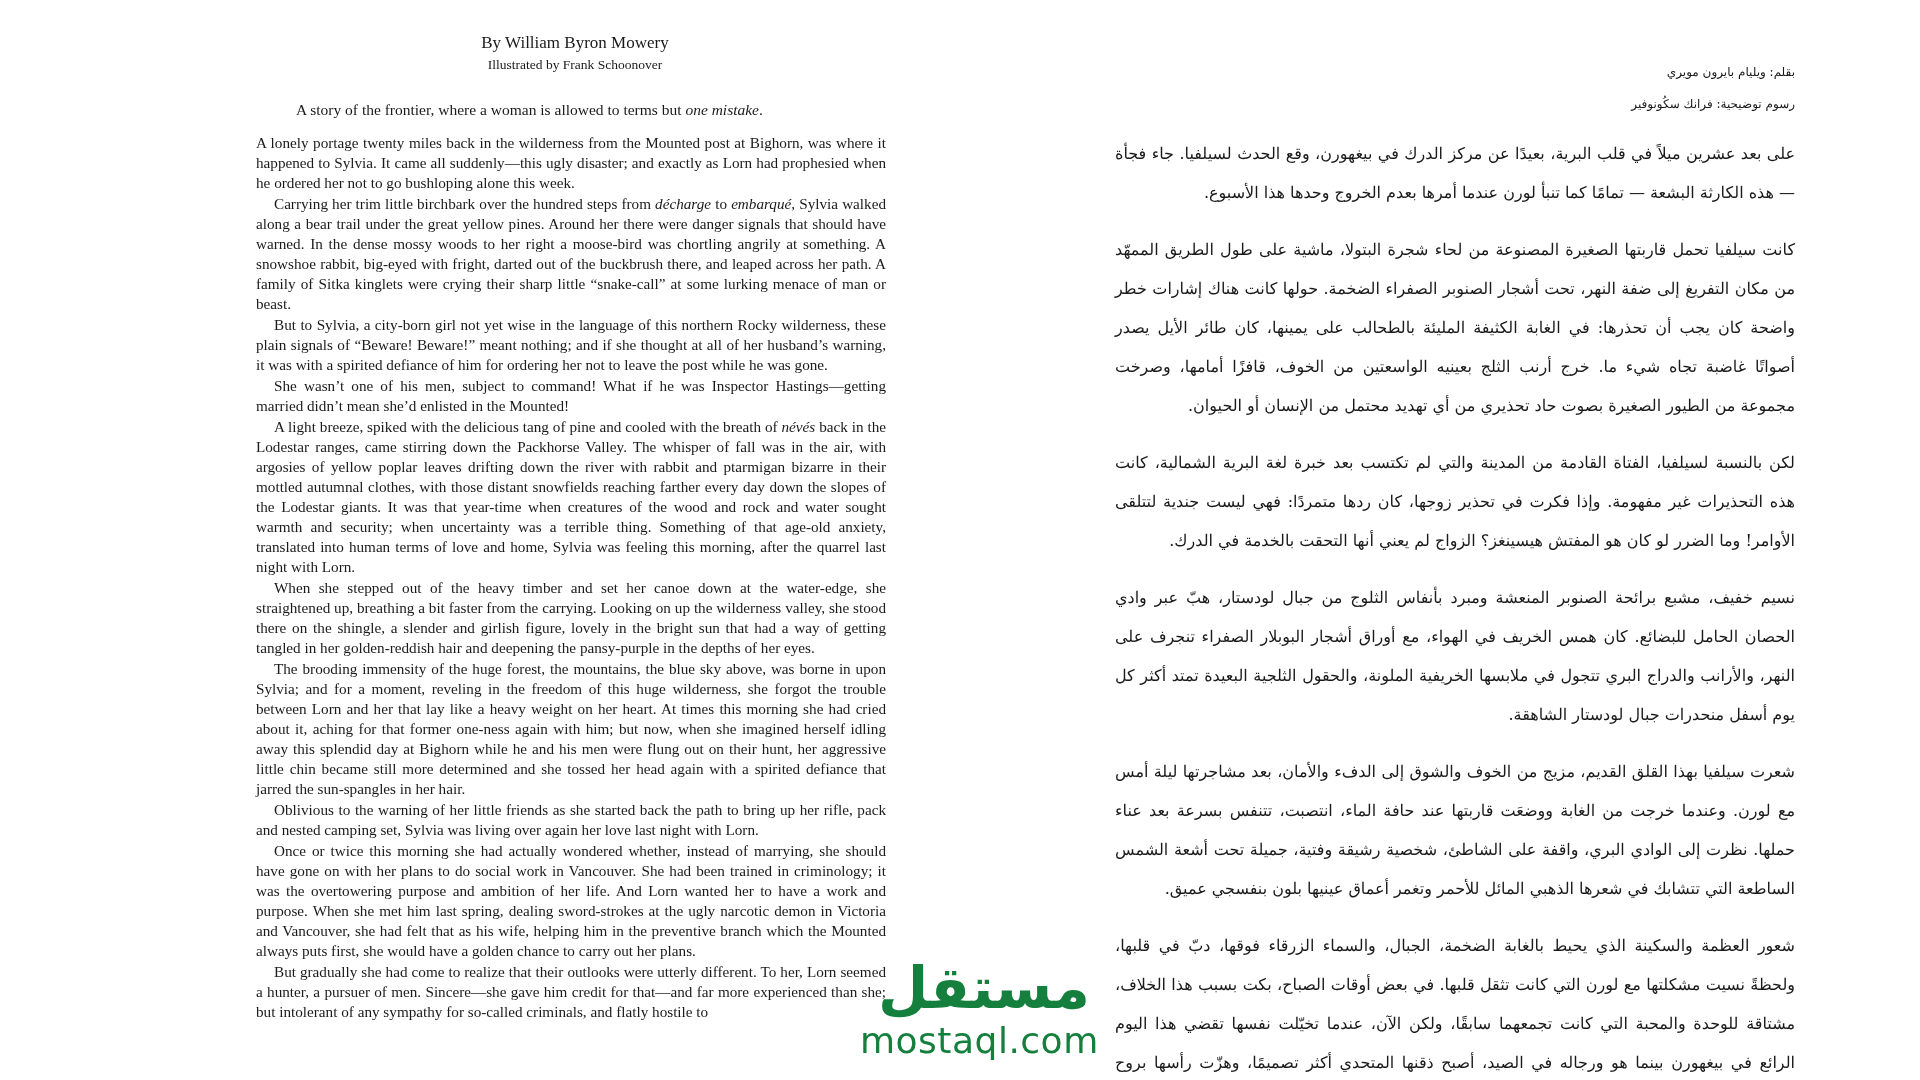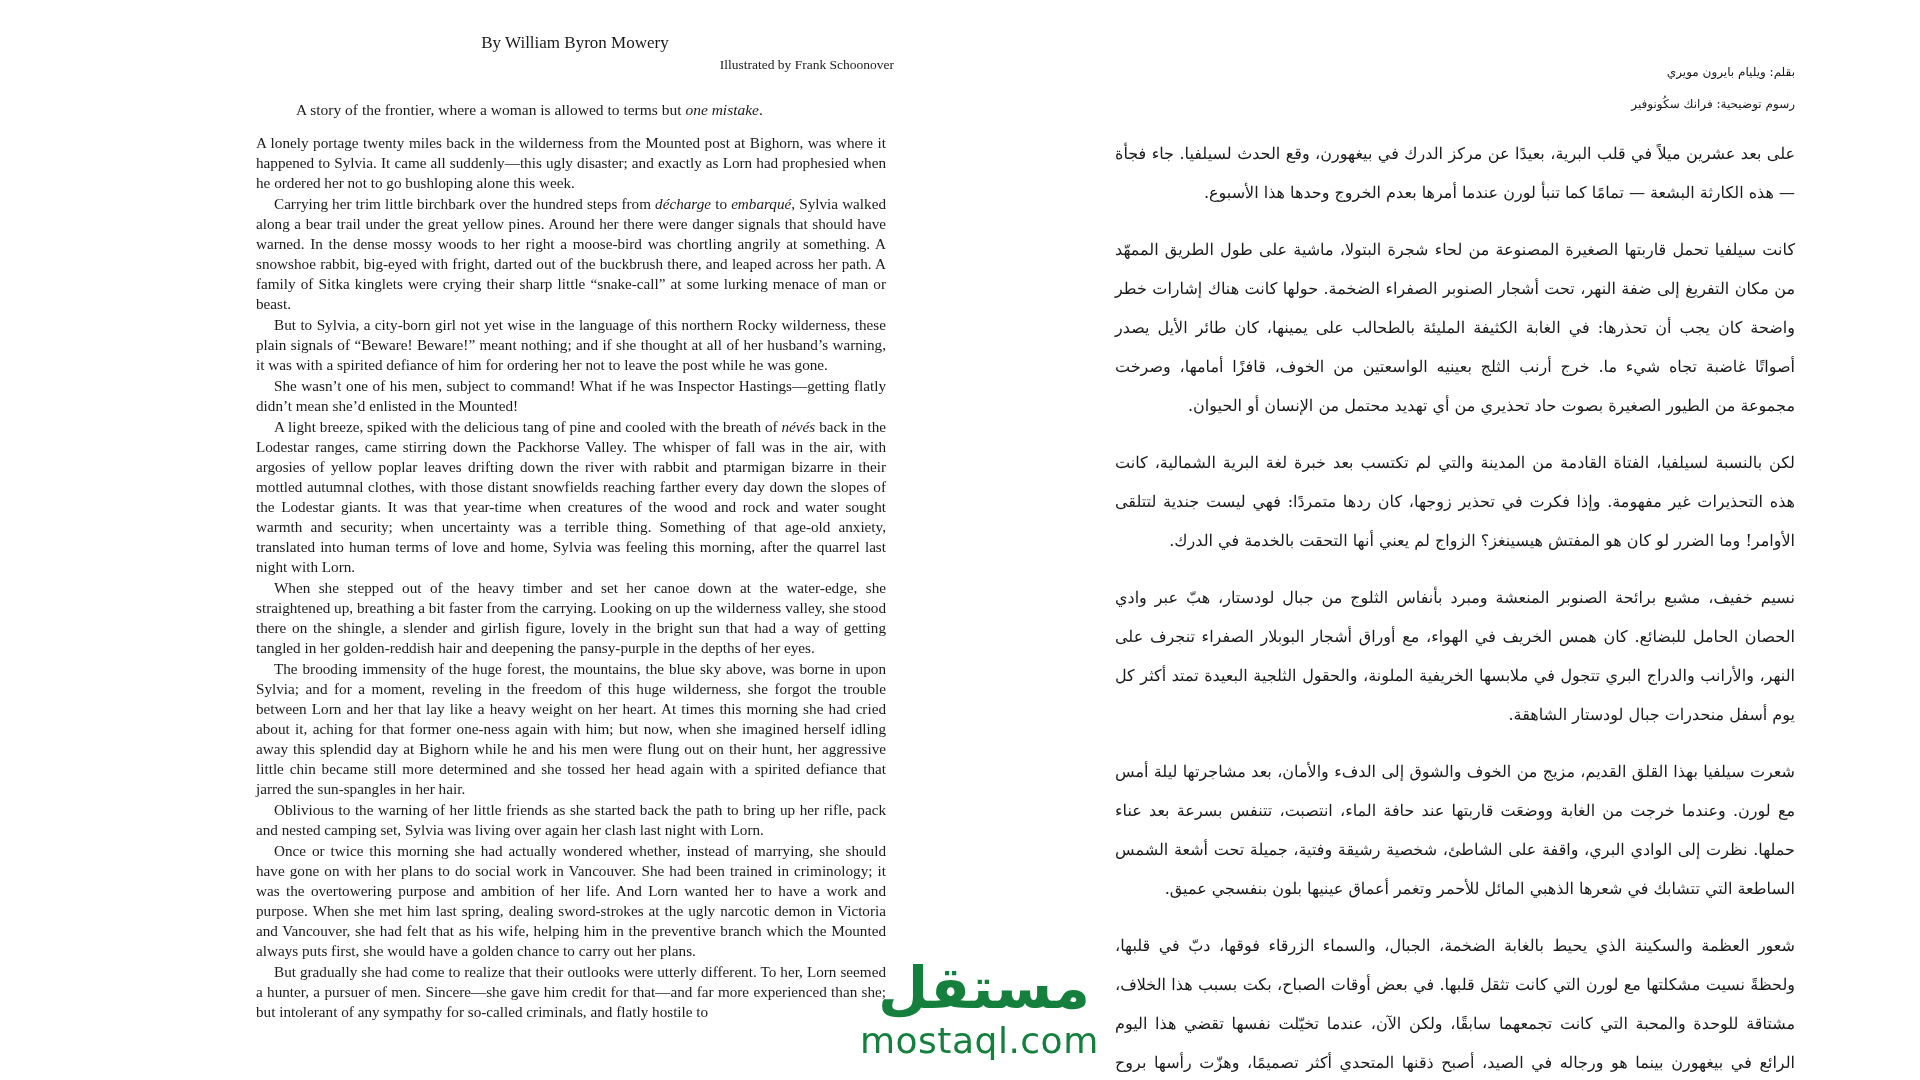--- a/index.html
+++ b/index.html
@@ -21,21 +21,21 @@
     width: 638px;
     font-family: "Liberation Serif", "DejaVu Serif", serif;
   }
   .en-byline {
     text-align: center;
     font-size: 17px;
     line-height: 22px;
     margin: 2px 0 0 0;
   }
   .en-illus {
-    text-align: right;
+    text-align: center;
     font-size: 13.5px;
     line-height: 18px;
     margin: 2px 0 16px 0;
   }
   .en-tagline {
     font-size: 15.5px;
     line-height: 20px;
     margin: 26px 0 0 40px;
   }
   .en-body {
@@ -111,25 +111,25 @@
 
 <div class="page-en">
   <div class="en-byline">By William Byron Mowery</div>
   <div class="en-illus">Illustrated by Frank Schoonover</div>
   <div class="en-tagline"><span>A story of the frontier, where a woman is allowed to terms but </span><i>one mistake</i><span>.</span></div>
 
   <div class="en-body">
     <p class="en-p first">A lonely portage twenty miles back in the wilderness from the Mounted post at Bighorn, was where it happened to Sylvia. It came all suddenly—this ugly disaster; and exactly as Lorn had prophesied when he ordered her not to go bushloping alone this week.</p>
     <p class="en-p"><span>Carrying her trim little birchbark over the hundred steps from </span><i>décharge</i><span> to </span><i>embarqué</i><span>, Sylvia walked along a bear trail under the great yellow pines. Around her there were danger signals that should have warned. In the dense mossy woods to her right a moose-bird was chortling angrily at something. A snowshoe rabbit, big-eyed with fright, darted out of the buckbrush there, and leaped across her path. A family of Sitka kinglets were crying their sharp little “snake-call” at some lurking menace of man or beast.</span></p>
     <p class="en-p">But to Sylvia, a city-born girl not yet wise in the language of this northern Rocky wilderness, these plain signals of “Beware! Beware!” meant nothing; and if she thought at all of her husband’s warning, it was with a spirited defiance of him for ordering her not to leave the post while he was gone.</p>
-    <p class="en-p">She wasn’t one of his men, subject to command! What if he was Inspector Hastings—getting flatly didn’t mean she’d enlisted in the Mounted!</p>
+    <p class="en-p">She wasn’t one of his men, subject to command! What if he was Inspector Hastings—getting married didn’t mean she’d enlisted in the Mounted!</p>
     <p class="en-p"><span>A light breeze, spiked with the delicious tang of pine and cooled with the breath of </span><i>névés</i><span> back in the Lodestar ranges, came stirring down the Packhorse Valley. The whisper of fall was in the air, with argosies of yellow poplar leaves drifting down the river with rabbit and ptarmigan bizarre in their mottled autumnal clothes, with those distant snowfields reaching farther every day down the slopes of the Lodestar giants. It was that year-time when creatures of the wood and rock and water sought warmth and security; when uncertainty was a terrible thing. Something of that age-old anxiety, translated into human terms of love and home, Sylvia was feeling this morning, after the quarrel last night with Lorn.</span></p>
     <p class="en-p">When she stepped out of the heavy timber and set her canoe down at the water-edge, she straightened up, breathing a bit faster from the carrying. Looking on up the wilderness valley, she stood there on the shingle, a slender and girlish figure, lovely in the bright sun that had a way of getting tangled in her golden-reddish hair and deepening the pansy-purple in the depths of her eyes.</p>
     <p class="en-p">The brooding immensity of the huge forest, the mountains, the blue sky above, was borne in upon Sylvia; and for a moment, reveling in the freedom of this huge wilderness, she forgot the trouble between Lorn and her that lay like a heavy weight on her heart. At times this morning she had cried about it, aching for that former one-ness again with him; but now, when she imagined herself idling away this splendid day at Bighorn while he and his men were flung out on their hunt, her aggressive little chin became still more determined and she tossed her head again with a spirited defiance that jarred the sun-spangles in her hair.</p>
-    <p class="en-p">Oblivious to the warning of her little friends as she started back the path to bring up her rifle, pack and nested camping set, Sylvia was living over again her clash last night with Lorn.</p>
+    <p class="en-p">Oblivious to the warning of her little friends as she started back the path to bring up her rifle, pack and nested camping set, Sylvia was living over again her love last night with Lorn.</p>
     <p class="en-p">Once or twice this morning she had actually wondered whether, instead of marrying, she should have gone on with her plans to do social work in Vancouver. She had been trained in criminology; it was the overtowering purpose and ambition of her life. And Lorn wanted her to have a work and purpose. When she met him last spring, dealing sword-strokes at the ugly narcotic demon in Victoria and Vancouver, she had felt that as his wife, helping him in the preventive branch which the Mounted always puts first, she would have a golden chance to carry out her plans.</p>
     <p class="en-p">But gradually she had come to realize that their outlooks were utterly different. To her, Lorn seemed a hunter, a pursuer of men. Sincere—she gave him credit for that—and far more experienced than she; but intolerant of any sympathy for so-called criminals, and flatly hostile to</p>
   </div>
 </div>
 
 <div class="page-ar">
   <div class="ar-meta">
     <div>بقلم: ويليام بايرون مويري</div>
     <div>رسوم توضيحية: فرانك سكُونوفير</div>
   </div>

